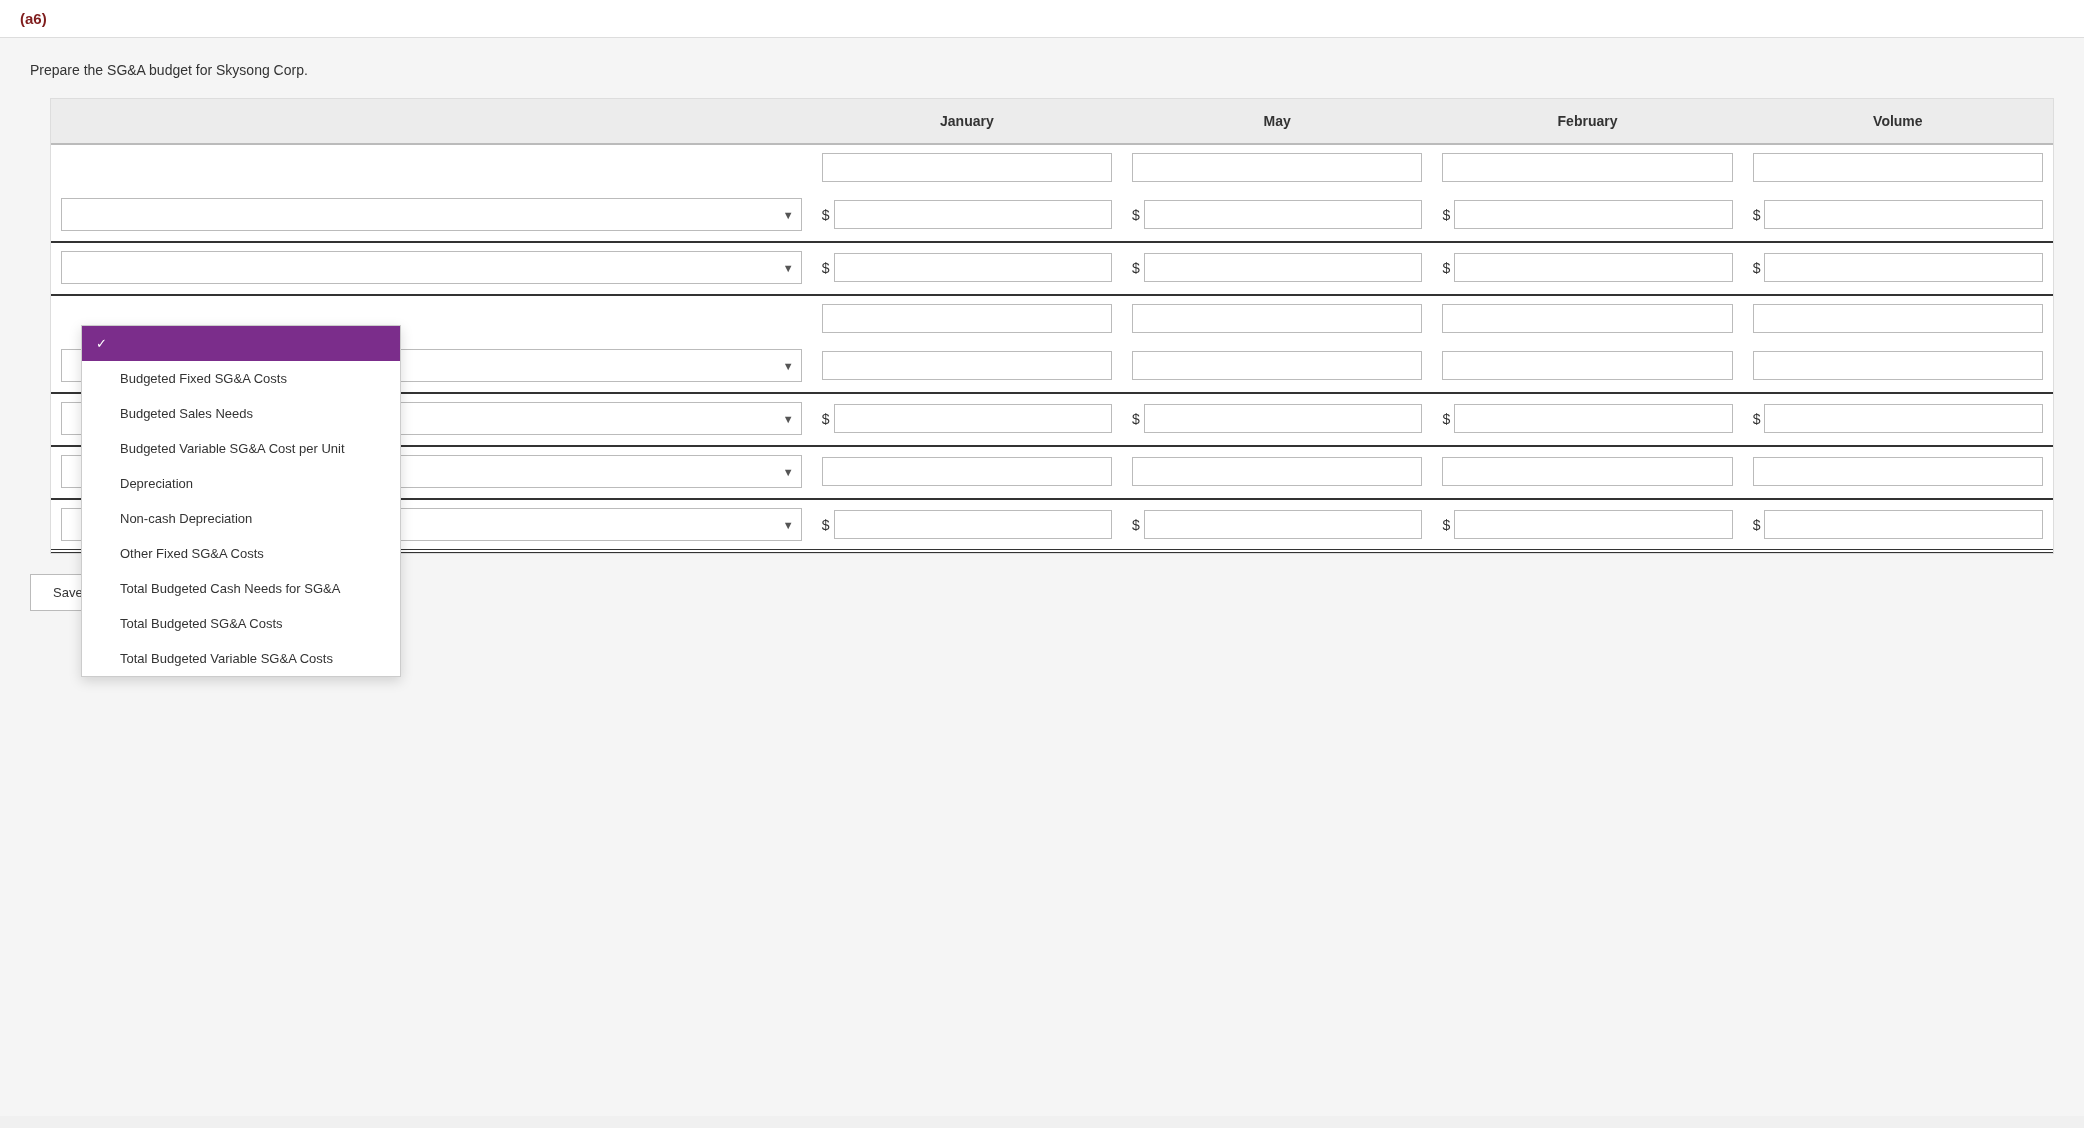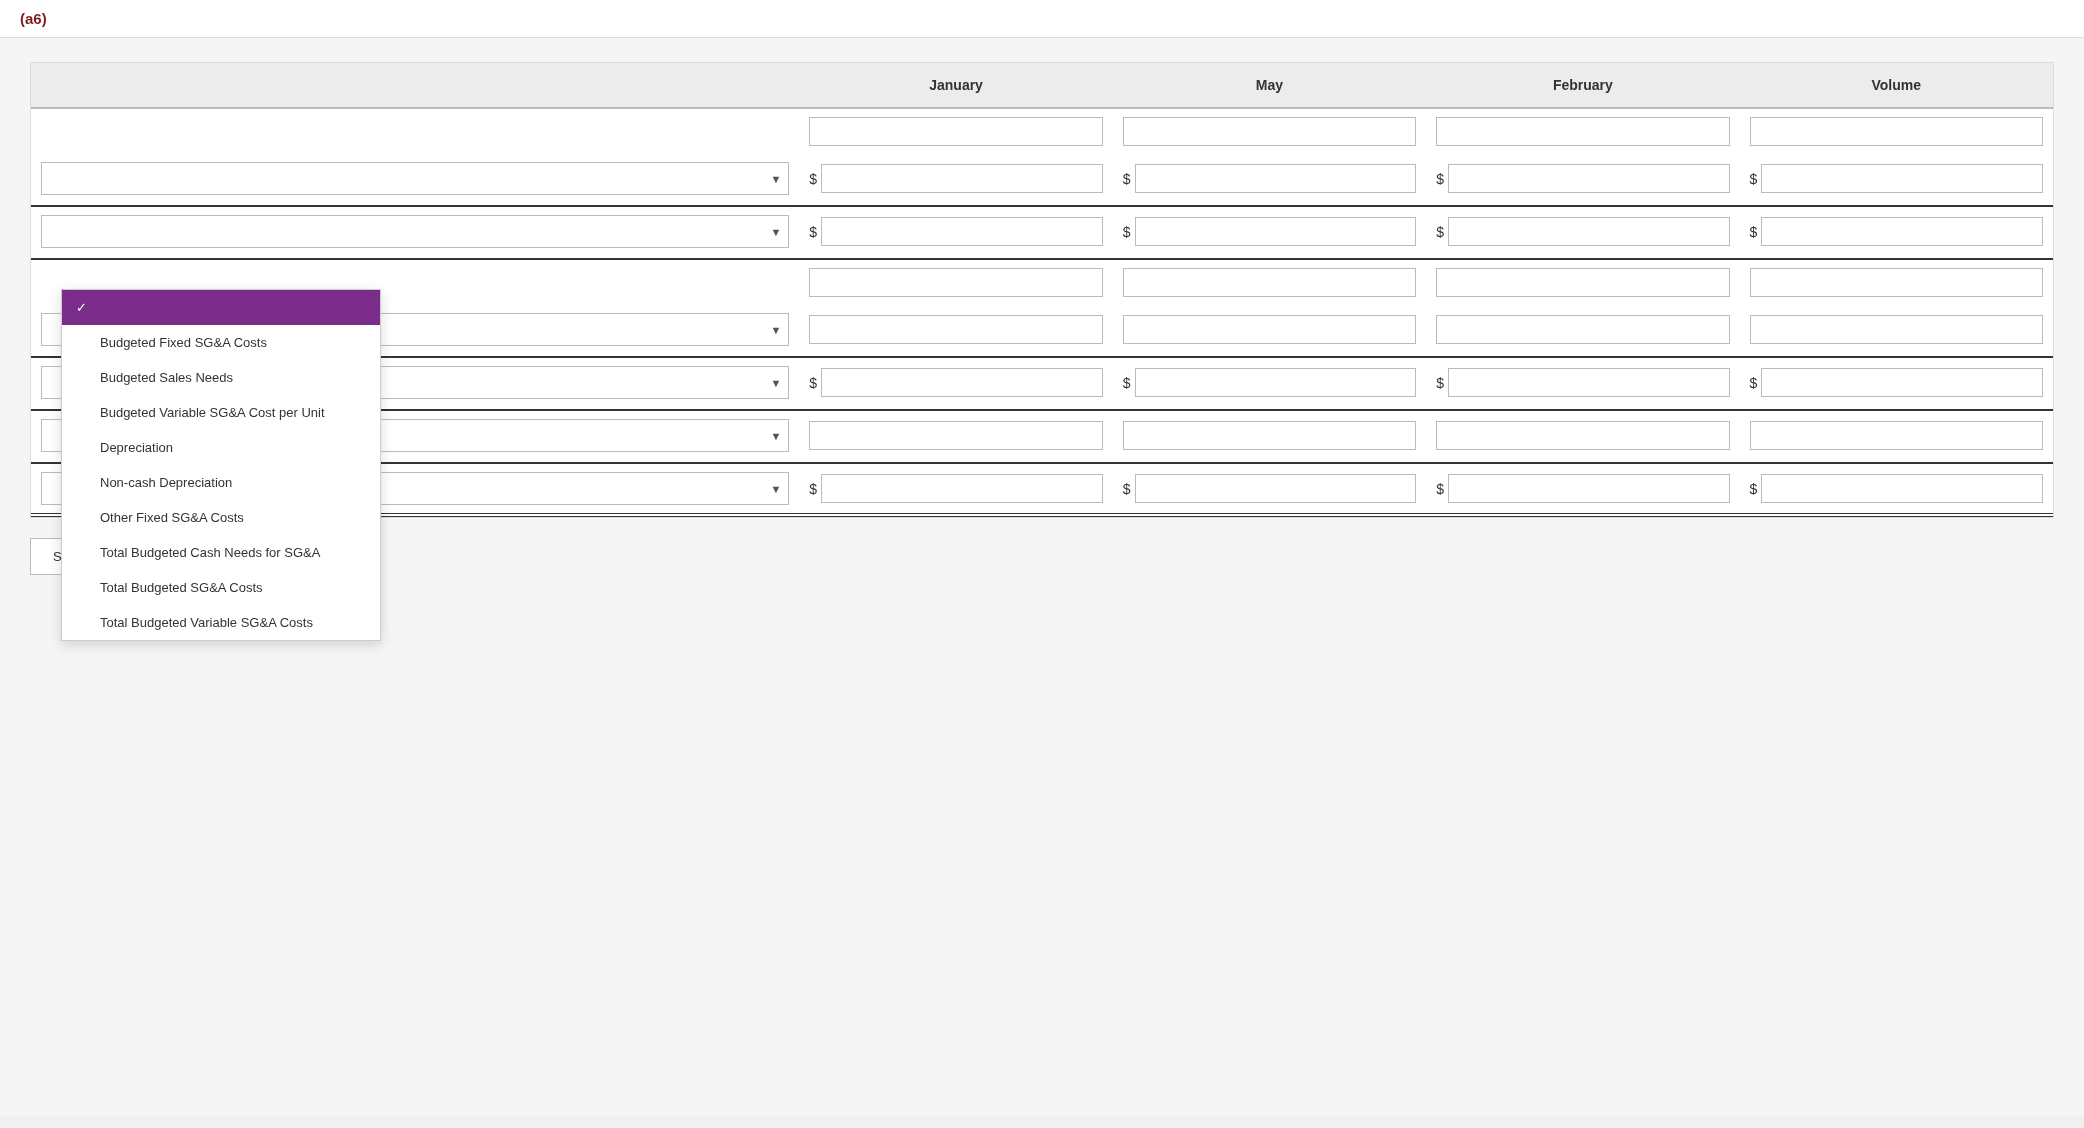--- a/index.html
+++ b/index.html
@@ -26,20 +26,21 @@
     }
     .instruction {
       font-size: 14px;
       color: #333;
       margin-bottom: 20px;
     }
     .table-wrapper {
       background: #fff;
       border: 1px solid #ddd;
       position: relative;
+      margin-left: 20px;
     }
     .budget-table {
       width: 100%;
       border-collapse: collapse;
     }
     .budget-table thead th {
       background: #ececec;
       font-weight: bold;
       font-size: 14px;
       padding: 14px 10px;
@@ -153,20 +154,21 @@
     }
   </style>
 </head>
 <body>
 
 <div class="top-bar">
   <span class="top-bar-label">(a6)</span>
 </div>
 
 <div class="main-content">
+  <p class="instruction">Prepare the SG&amp;A budget for Skysong Corp.</p>
 
   <div class="table-wrapper">
     <table class="budget-table">
       <thead>
         <tr>
           <th></th>
           <th>January</th>
           <th>May</th>
           <th>February</th>
           <th>Volume</th>

